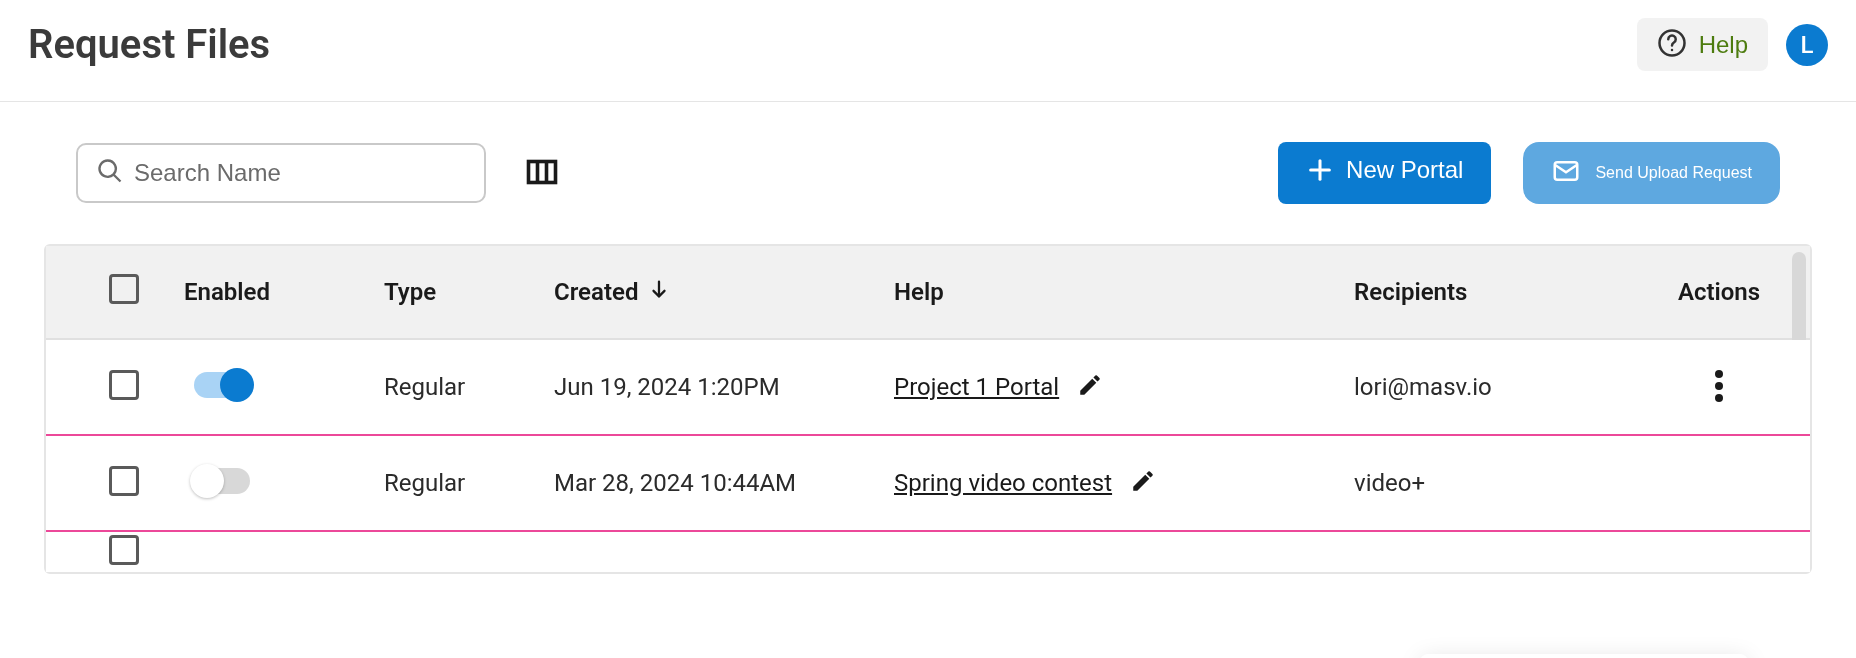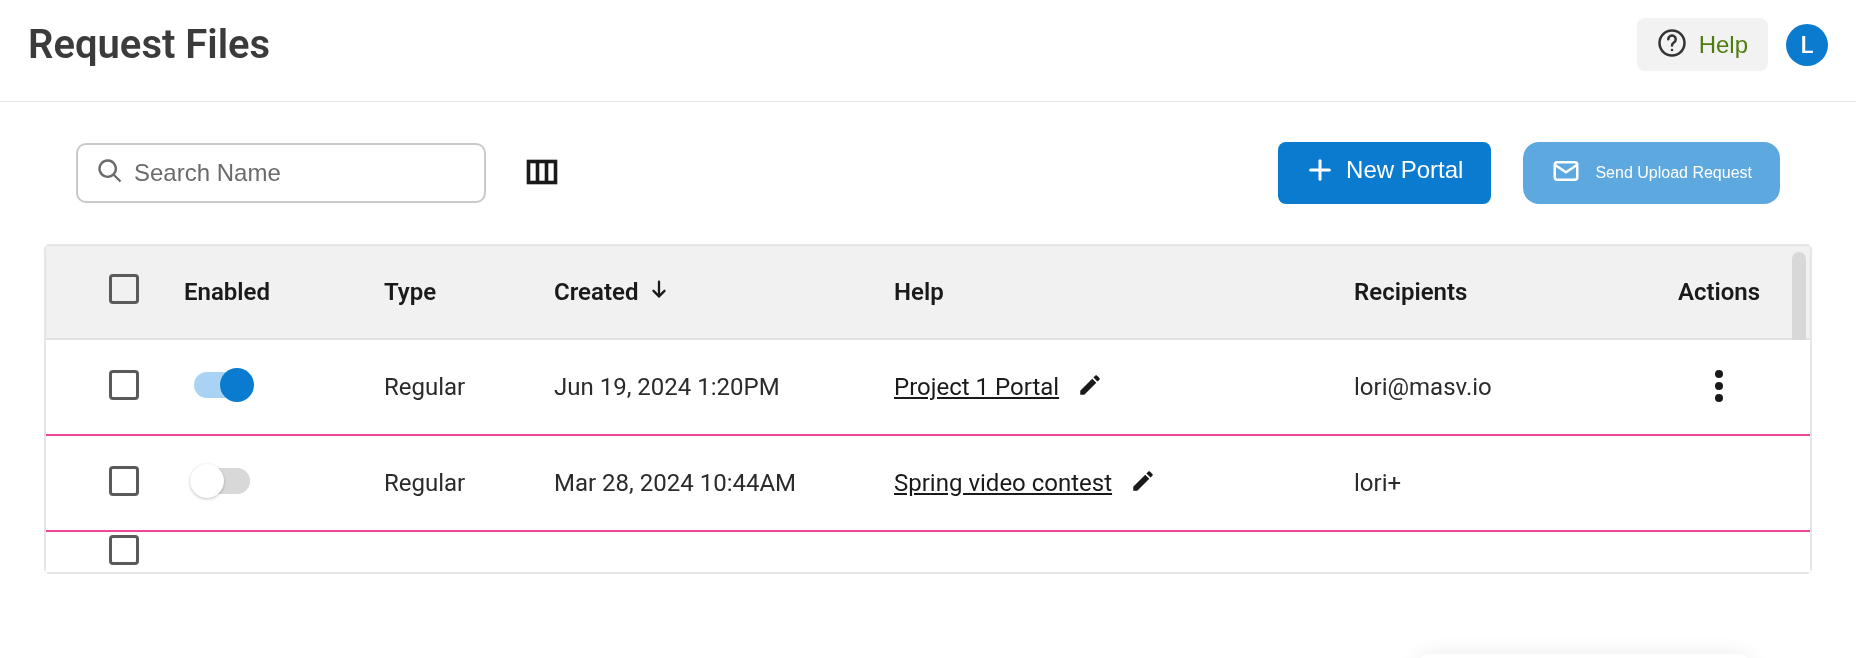--- a/index.html
+++ b/index.html
@@ -367,21 +367,21 @@
     <div class="td">Regular</div>
     <div class="td">Mar 28, 2024 10:44AM</div>
     <div class="name-cell">
       <a class="name-link">Spring video contest</a>
       <span class="edit-icon">
         <svg viewBox="0 0 24 24" fill="#1a1a1a">
             <path d="M3 17.25V21h3.75L17.81 9.94l-3.75-3.75L3 17.25zM20.71 7.04a1 1 0 0 0 0-1.41l-2.34-2.34a1 1 0 0 0-1.41 0l-1.83 1.83 3.75 3.75 1.83-1.83z"></path>
           </svg>
       </span>
     </div>
-    <div class="td">lori+</div>
+    <div class="td">video+</div>
     <div class="actions-cell"></div>
   </div>
 
   <div class="trow partial">
     <div class="td-center"><span class="checkbox"></span></div>
     <div></div>
       <div></div>
       <div></div>
       <div></div>
       <div></div>

